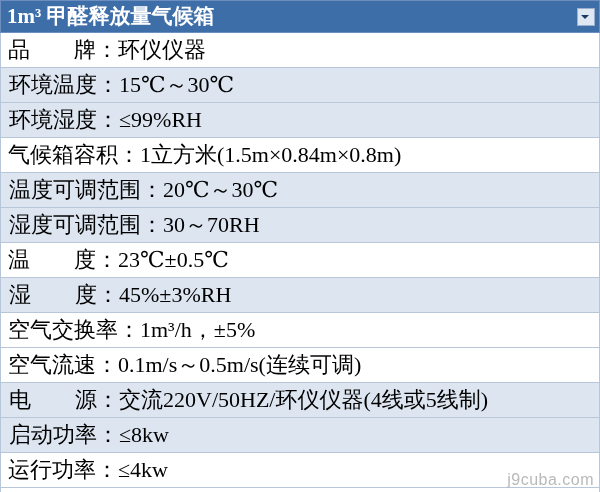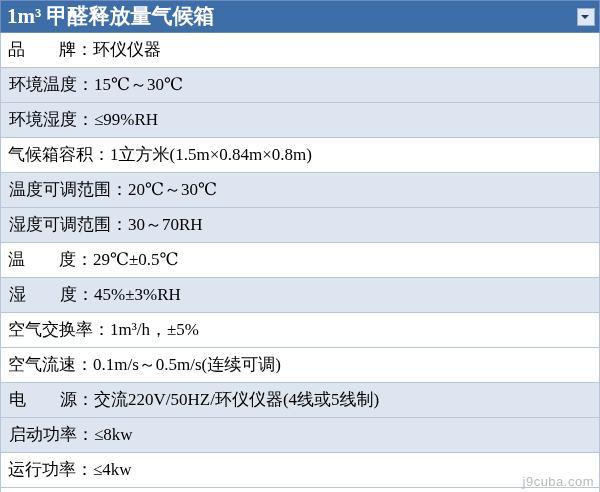--- a/index.html
+++ b/index.html
@@ -51,21 +51,21 @@
     position: absolute;
     left: 3px;
     top: 6px;
     width: 0;
     height: 0;
     border-left: 4px solid transparent;
     border-right: 4px solid transparent;
     border-top: 4px solid #1b3a63;
   }
   .data-row td {
-    font-size: 17px;
+    font-size: 22px;
     padding: 1px 7px 2px 7px;
     height: 31px;
     line-height: 29px;
     white-space: nowrap;
     color: #000000;
     border: 1px solid #b8c6da;
     overflow: hidden;
   }
   .row-light td {
     background: #ffffff;
@@ -74,21 +74,21 @@
     background: #dde5f0;
     padding-left: 8px;
   }
   .cell-text {
     display: inline;
   }
   .watermark {
     position: absolute;
     right: 6px;
     bottom: 3px;
-    font-size: 13px;
+    font-size: 16px;
     color: #b9b9b9;
     font-family: "Liberation Sans", sans-serif;
     letter-spacing: 0.5px;
   }
   .wrap {
     position: relative;
     width: 600px;
     height: 492px;
   }
 </style>
@@ -117,21 +117,21 @@
       <tr class="data-row row-light">
         <td><span class="cell-text">气候箱容积：1立方米(1.5m×0.84m×0.8m)</span></td>
       </tr>
       <tr class="data-row row-shade">
         <td><span class="cell-text">温度可调范围：20℃～30℃</span></td>
       </tr>
       <tr class="data-row row-shade">
         <td><span class="cell-text">湿度可调范围：30～70RH</span></td>
       </tr>
       <tr class="data-row row-light">
-        <td><span class="cell-text">温　　度：29℃±0.5℃</span></td>
+        <td><span class="cell-text">温　　度：23℃±0.5℃</span></td>
       </tr>
       <tr class="data-row row-shade">
         <td><span class="cell-text">湿　　度：45%±3%RH</span></td>
       </tr>
       <tr class="data-row row-light">
         <td><span class="cell-text">空气交换率：1m³/h，±5%</span></td>
       </tr>
       <tr class="data-row row-light">
         <td><span class="cell-text">空气流速：0.1m/s～0.5m/s(连续可调)</span></td>
       </tr>

